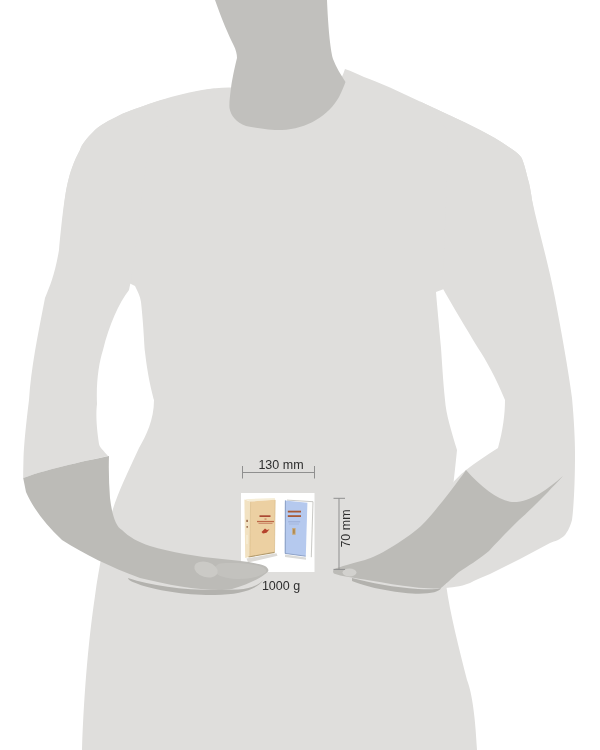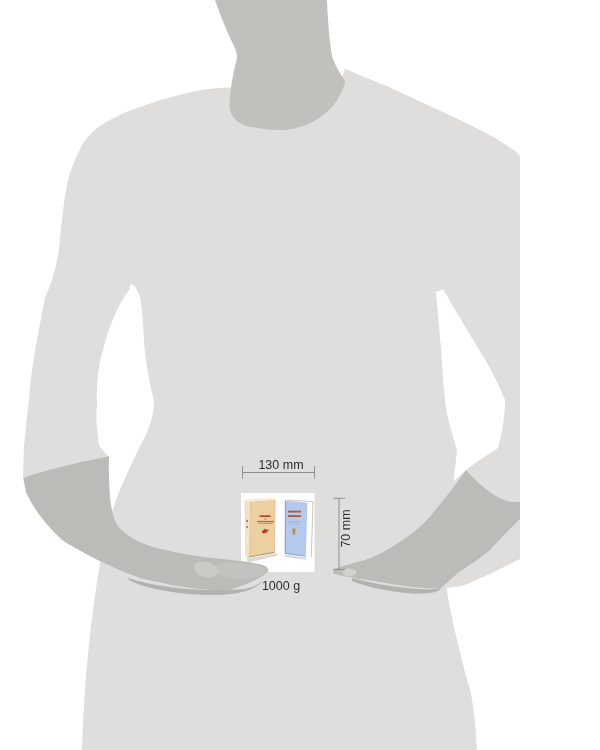--- a/index.html
+++ b/index.html
@@ -1,16 +1,16 @@
 <!DOCTYPE html>
 <html><head>
 <meta charset="utf-8">
 <style>
   html,body{margin:0;padding:0;background:#ffffff;}
-  .wrap{width:520px;height:750px;position:relative;overflow:hidden;background:#a3a3a3;}
+  .wrap{width:600px;height:750px;position:relative;overflow:hidden;background:#a3a3a3;}
   svg{display:block;}
   .lbl{font-family:"Liberation Sans",sans-serif;fill:#2e2e2e;}
 </style>
 </head>
 <body>
 <div class="wrap">
 <svg width="600" height="750" viewBox="0 0 600 750">
 
   <rect x="0" y="0" width="600" height="750" fill="#ffffff"></rect>
 

